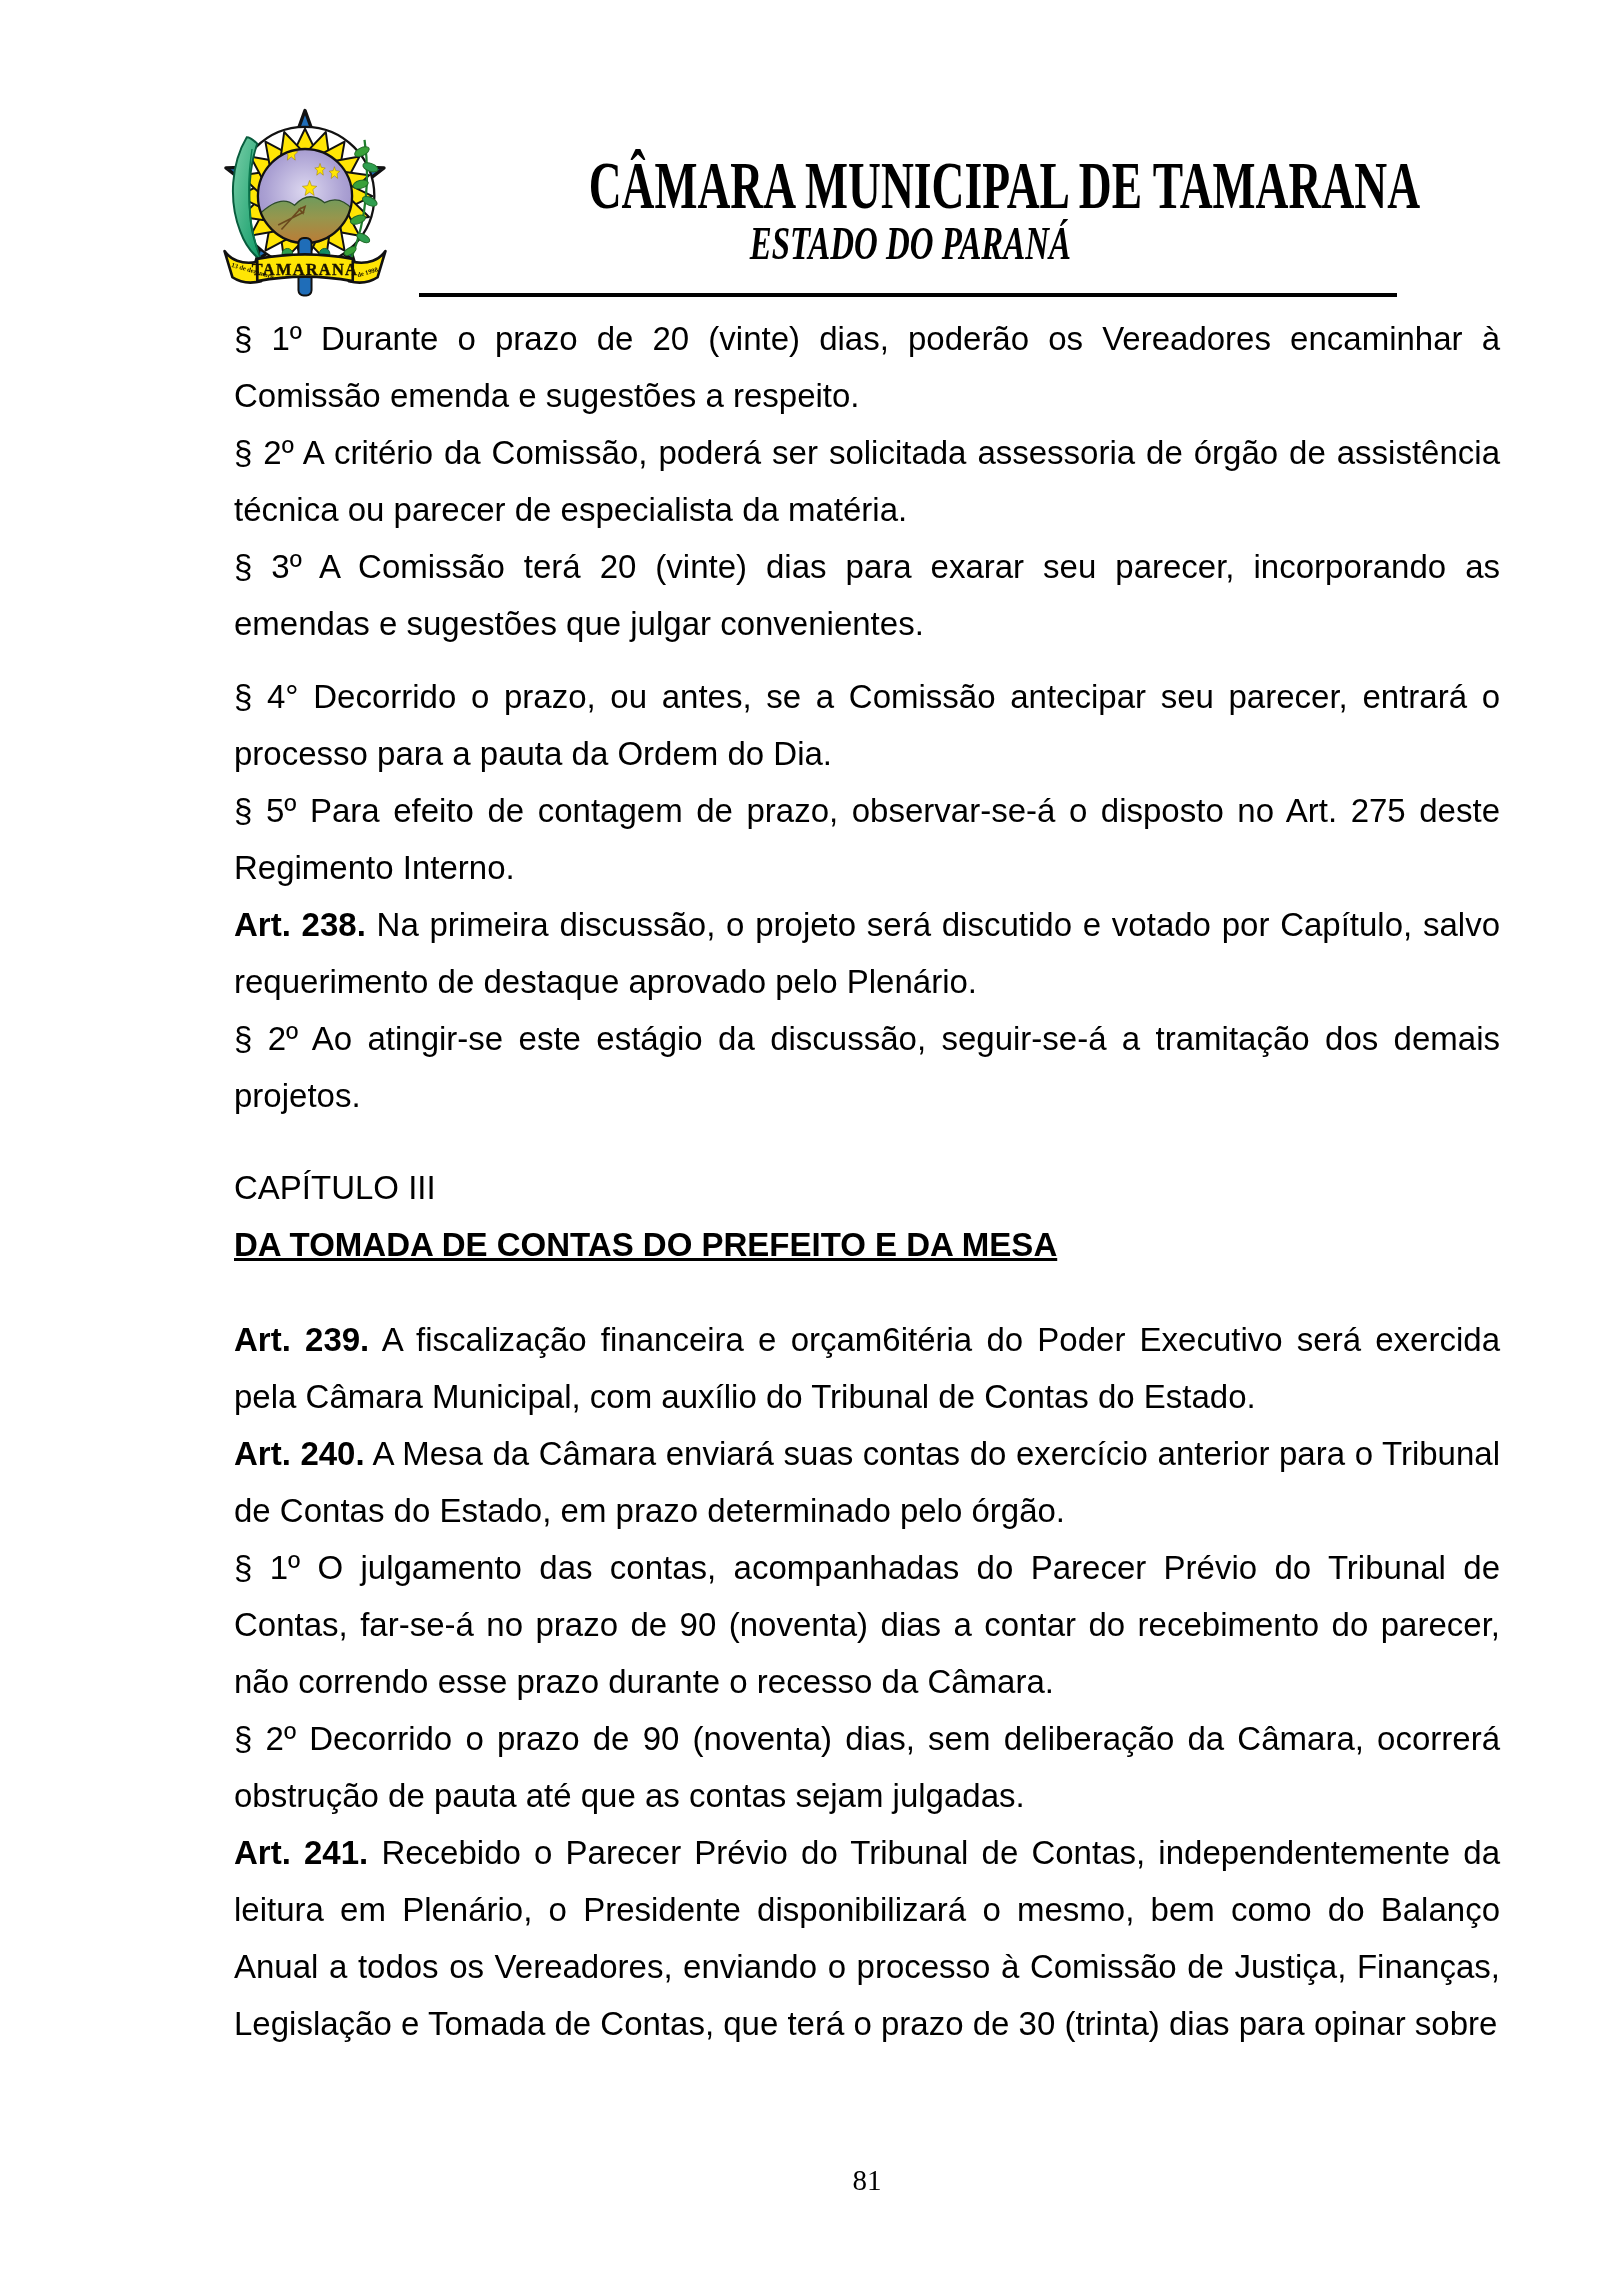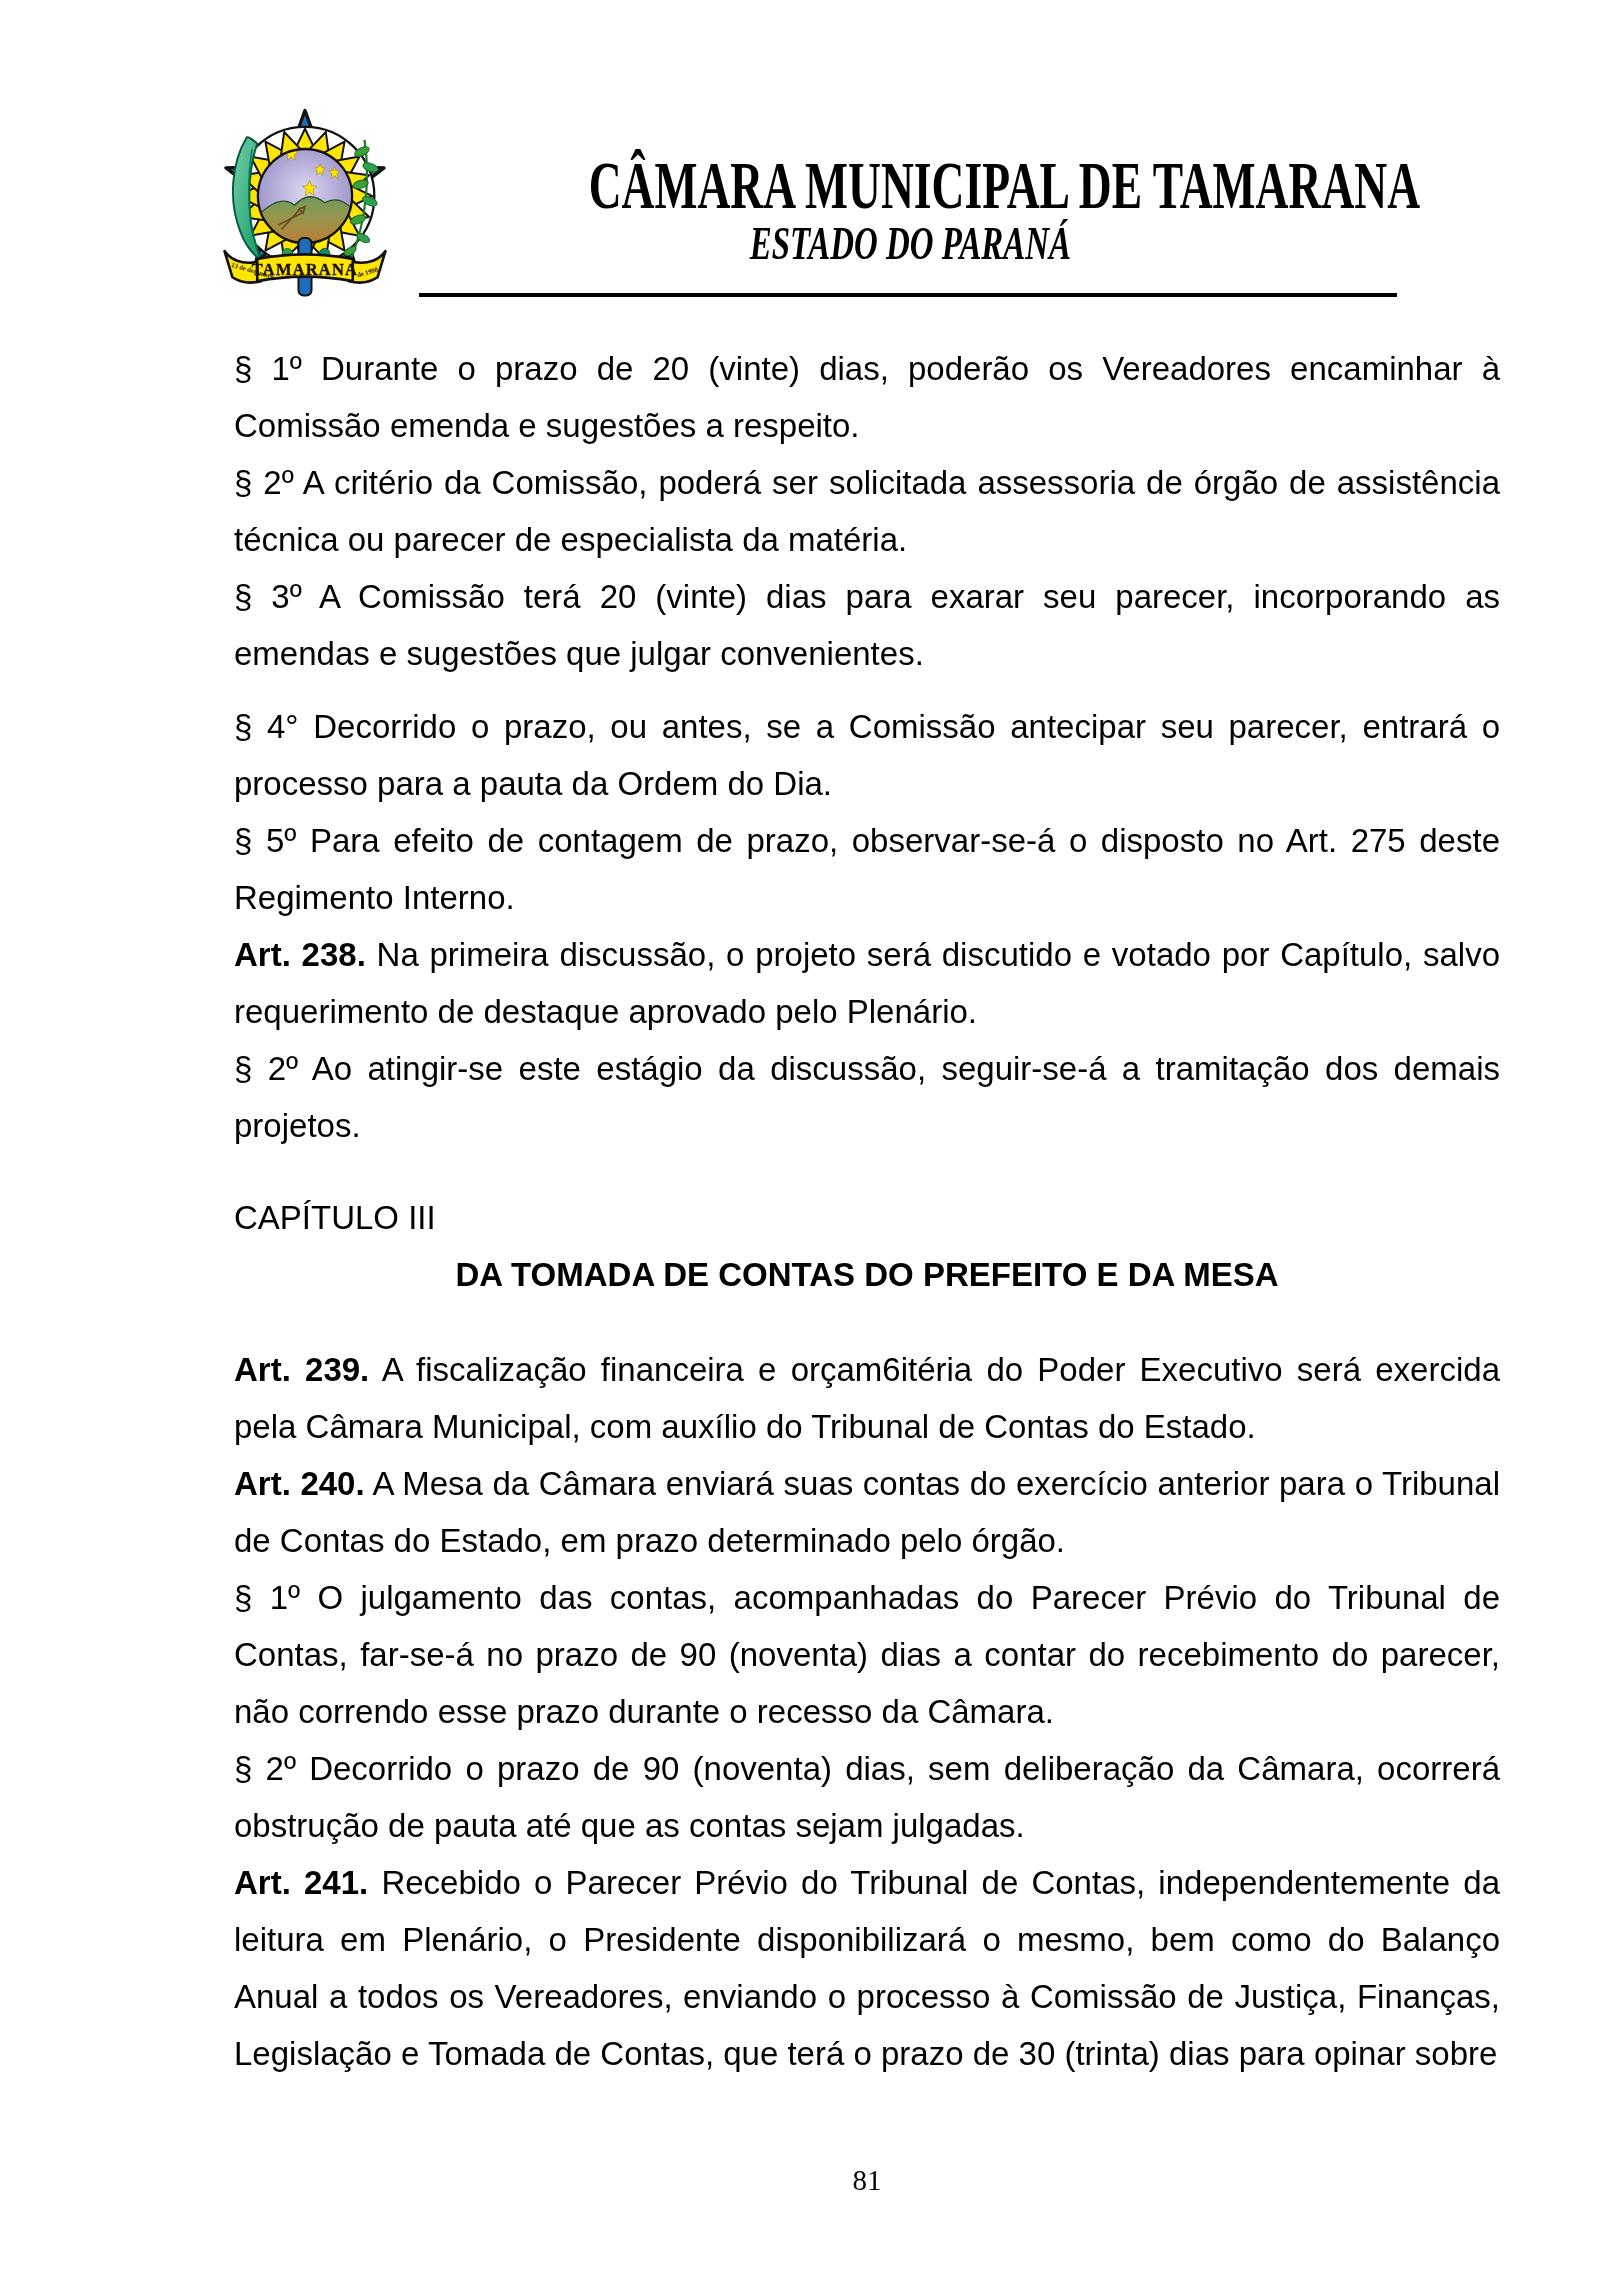--- a/index.html
+++ b/index.html
@@ -25,28 +25,28 @@
     font-family:"Liberation Serif",serif;font-weight:bold;font-style:italic;
     font-size:47px;line-height:47px;white-space:nowrap;
   }
   .subtitle span{display:inline-block;transform:scaleX(0.70);transform-origin:center;}
   .header-rule{
     position:absolute;left:419px;top:293px;width:978px;height:3.9px;
     background:#000;
   }
   
   .body-text{
-    position:absolute;left:234px;top:340px;width:1266px;
+    position:absolute;left:234px;top:310px;width:1266px;
     font-size:33px;line-height:57px;
     text-align:justify;
   }
   .body-text p{margin:0;padding:0;}
   .mt-s4{margin-top:15.7px !important;}
   .chapter-head{margin-top:35px !important;text-align:left;font-weight:normal;}
-  .chapter-sub{text-align:center;font-weight:bold;}
+  .chapter-sub{text-align:left;font-weight:bold;text-decoration:underline;}
   .mt-art239{margin-top:38px !important;}
   b{font-weight:bold;}
   
   .page-number{
     position:absolute;left:234px;top:2120px;width:1266px;
     text-align:center;
     font-family:"Liberation Serif",serif;font-size:29px;line-height:29px;margin-top:46px;
   }
   
   .banner-main{font-family:"Liberation Serif",serif;font-weight:bold;}

